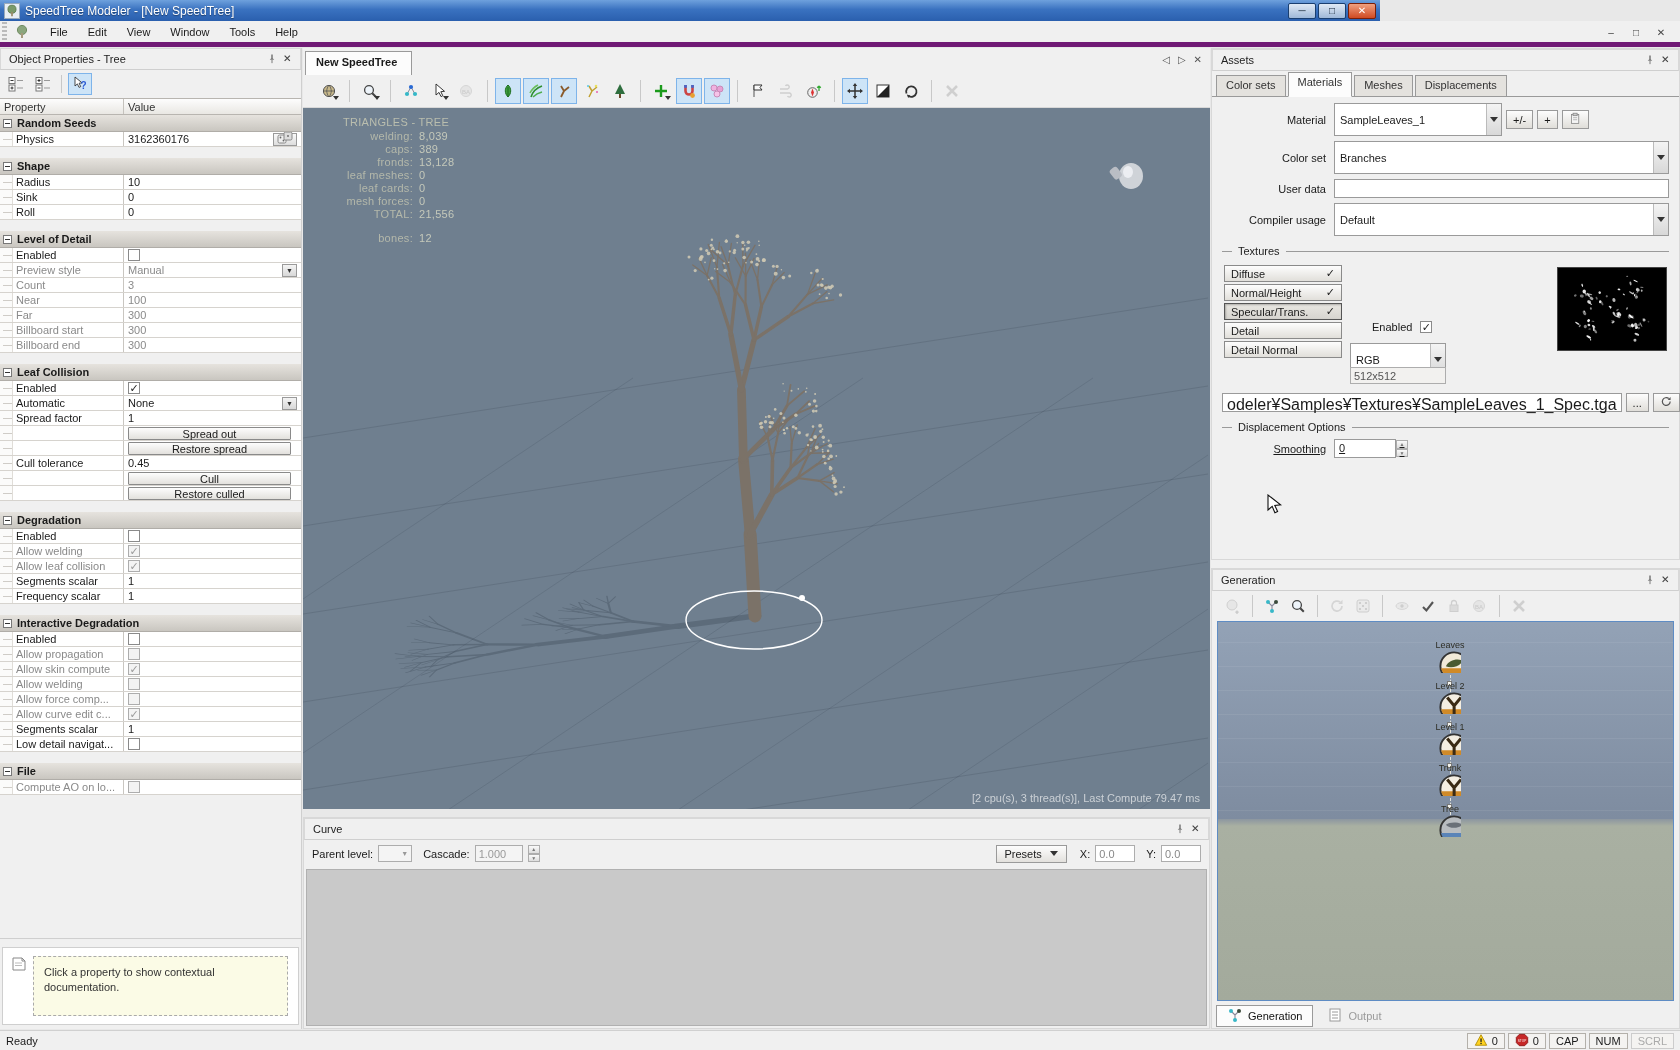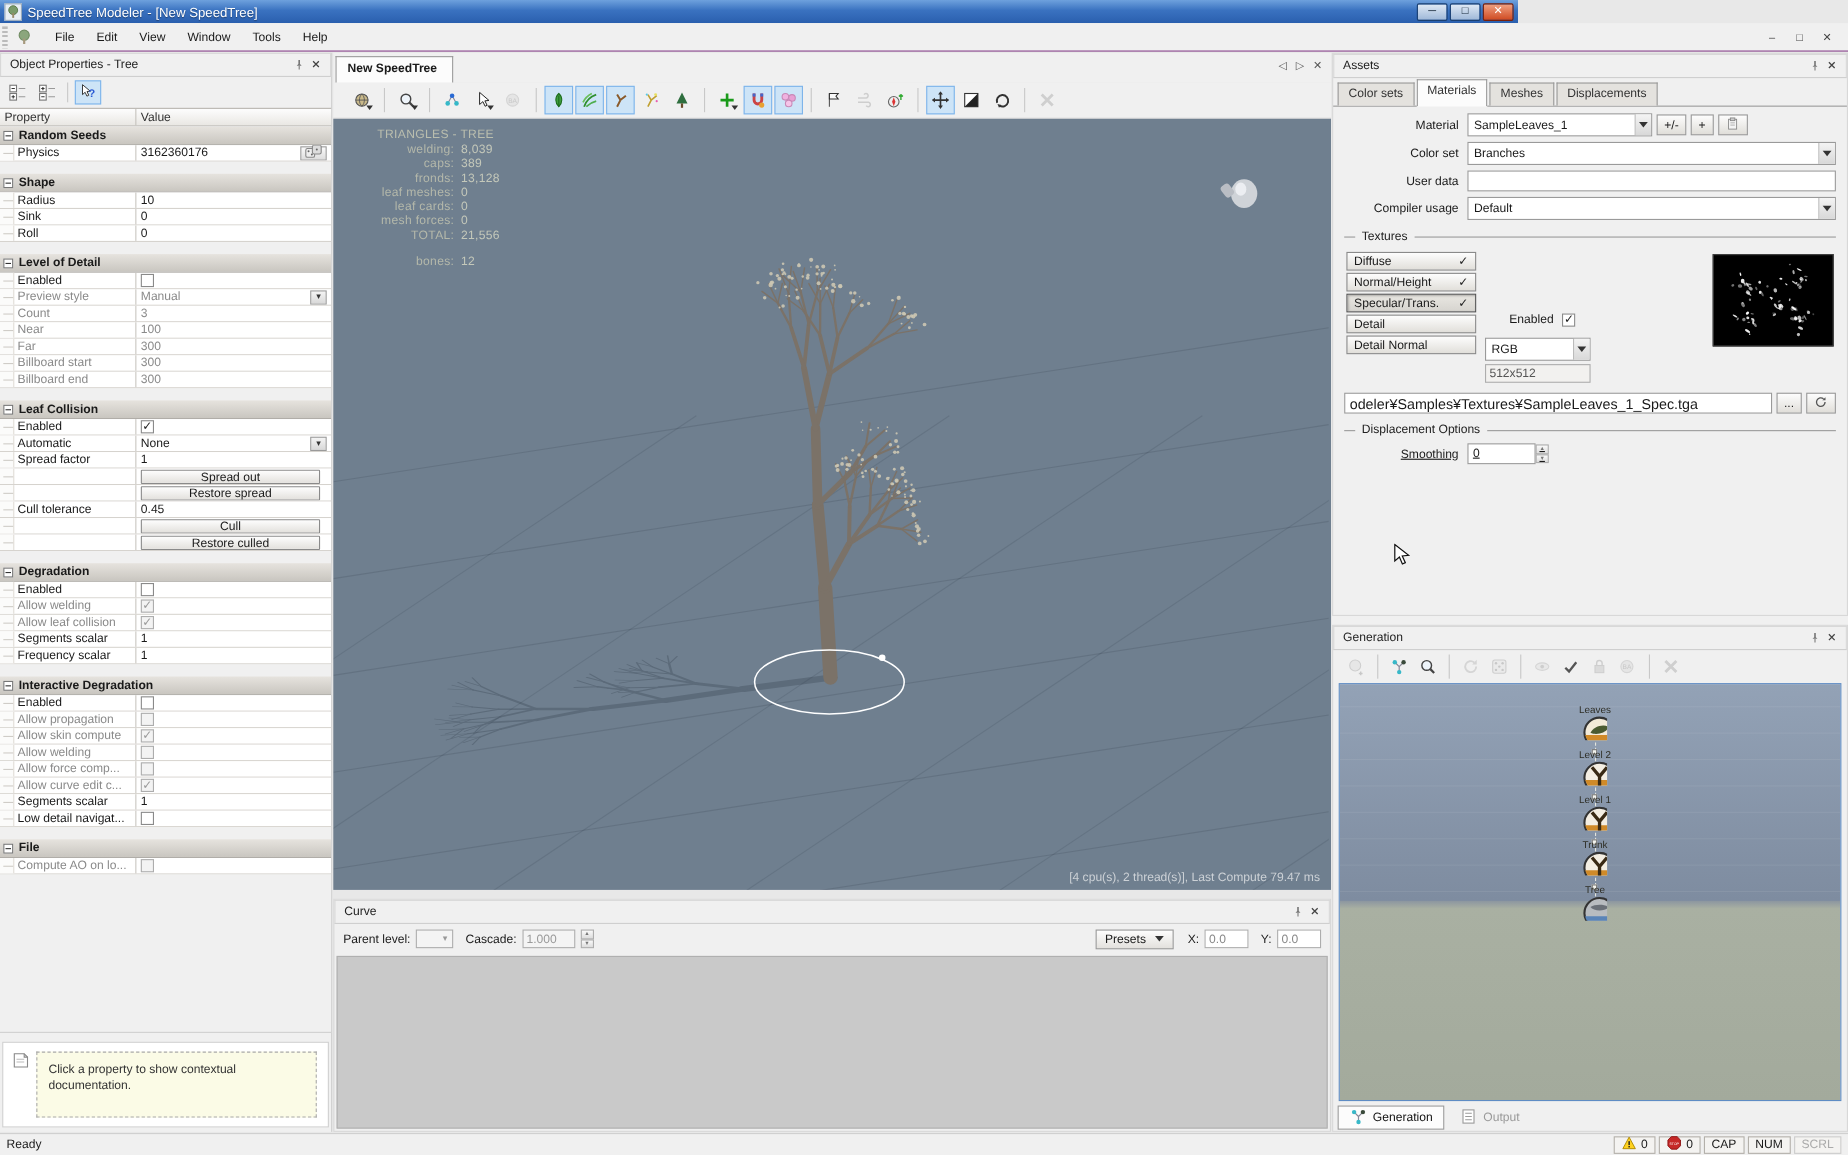--- a/index.html
+++ b/index.html
@@ -10,21 +10,21 @@
   .titlebar { position:absolute; left:0; top:0; width:1380px; height:21px;
     background:linear-gradient(#7ba7dd,#39f 2%,#2a64b5 90%,#1f4f95); display:flex; align-items:center; padding:0 4px; }
   .titlebar { background:linear-gradient(#6ea1dd,#3a72c0 45%,#2a5fae); }
   .titlebar .ticon { width:16px; height:16px; margin-right:5px; background:#e8eef4; border:1px solid #9ab; display:flex; align-items:center; justify-content:center; }
   .titlebar .ttext { color:#fff; font-size:12px; text-shadow:0 1px 1px rgba(0,0,0,.4); flex:1; }
   .winbtns { display:flex; gap:2px; }
   .winbtn { width:28px; height:16px; border:1px solid #1a3f70; border-radius:2px; background:linear-gradient(#dfe9f5,#9fb8d8); color:#123; font-size:10px; line-height:14px; text-align:center; }
   .winbtn.close { background:linear-gradient(#f0a080,#cf4a22); color:#fff; border-color:#7a1f08; }
 
   
-  .menubar { position:absolute; left:0; top:21px; width:1680px; height:26px; background:#f0f0f0; border-bottom:1px solid #701a75; display:flex; align-items:center; }
+  .menubar { position:absolute; left:0; top:21px; width:1680px; height:26px; background:#f0f0f0; border-bottom:5px solid #701a75; display:flex; align-items:center; }
   .grip { width:5px; height:20px; margin:0 3px 0 2px; background:repeating-linear-gradient(180deg,#bbb 0 2px,transparent 2px 4px); }
   .menulogo { width:20px; height:20px; margin:0 8px 0 2px; display:flex; align-items:center; justify-content:center; opacity:.85; }
   .menu-item { padding:4px 10px; }
   .menu-item::first-letter { text-decoration:underline; }
   .mdi-ctl { display:flex; gap:3px; margin-left:auto; margin-right:8px; }
   .mdi-ctl span { width:22px; height:16px; text-align:center; line-height:15px; color:#444; font-size:10px; border:1px solid transparent; }
 
   
   .main { position:absolute; left:0; top:47px; width:1680px; height:983px; background:#e8e8e8; }
   .leftdock { position:absolute; left:0; top:1px; width:302px; height:981px; background:#f0f0f0; border-right:1px solid #cfcfcf; display:flex; flex-direction:column; }
@@ -95,21 +95,21 @@
   .curvecanvas { flex:1; margin:2px; background:#c9c9c9; border:1px solid #b0b0b0; }
 
   
   .assets { flex:none; height:512px; display:flex; flex-direction:column; border:1px solid #d8d8d8; }
   .atabs { display:flex; align-items:flex-end; height:26px; padding-left:4px; flex:none; border-bottom:1px solid #9a9a9a; }
   .atab { height:21px; padding:3px 9px 0; border:1px solid #9a9a9a; border-bottom:none; background:#e4e2de; margin-right:2px; color:#333; }
   .atab.active { height:25px; background:#fcfcfc; font-weight:normal; position:relative; top:1px; border-bottom:1px solid #fcfcfc; }
   .abody { flex:1; padding:6px 10px; position:relative; }
   .arow { display:flex; align-items:center; margin-bottom:5px; }
   .albl { width:112px; text-align:right; padding-right:8px; flex:none; }
-  .combo { height:21px; border:1px solid #9a9a9a; background:#fff; display:flex; align-items:center; justify-content:space-between; padding-left:5px; }
+  .combo { height:33px; border:1px solid #9a9a9a; background:#fff; display:flex; align-items:center; justify-content:space-between; padding-left:5px; }
   .combo .arr { width:15px; align-self:stretch; display:flex; align-items:center; justify-content:center; background:linear-gradient(#f4f4f4,#d8d8d8); border-left:1px solid #bbb; }
   .combo .arr::after { content:""; border-left:4px solid transparent; border-right:4px solid transparent; border-top:5px solid #333; }
   .sqbtn { height:19px; border:1px solid #9a9a9a; background:linear-gradient(#fdfdfd,#e0ded9); padding:2px 6px; margin-left:4px; display:flex; align-items:center; }
   .txtinput { height:19px; border:1px solid #9a9a9a; background:#fff; padding:2px 4px; }
   .grouplbl { display:flex; align-items:center; gap:6px; color:#222; margin:9px 0 6px; }
   .grouplbl::before { content:""; width:10px; height:1px; background:#9a9a9a; }
   .grouplbl::after { content:""; flex:1; height:1px; background:#9a9a9a; }
   .texzone { position:relative; height:128px; }
   .texbtn { position:absolute; left:2px; width:118px; height:17px; border:1px solid #8a8a8a; background:linear-gradient(#fdfdfd,#e1dfda); display:flex; align-items:center; justify-content:space-between; padding:0 6px; }
   .texbtn.on { background:linear-gradient(#e9e7e2,#d6d4cf); border:1px solid #555; box-shadow:inset 1px 1px 2px rgba(0,0,0,.25); }
@@ -1038,21 +1038,21 @@
             <div class="stat-line">
               <span class="sl">TOTAL:</span>
               <span class="sv">21,556</span>
             </div>
           </div>
         <div class="stat-line bones">
           <span class="sl">bones:</span>
           <span class="sv">12</span>
         </div>
       </div>
-      <div class="compute">[4 cpu(s), 2 thread(s)], Last Compute 79.47 ms</div>
+      <div class="compute">[2 cpu(s), 3 thread(s)], Last Compute 79.47 ms</div>
     </div>
 
     <div class="curvepanel">
       <div class="phead">
         <span class="ptitle">Curve</span>
         <span class="hicon">
             <svg width="12" height="12" viewBox="0 0 16 16">
               <path d="M7 2h2v5l2 2H5l2-2z" fill="#777"></path>
               <line x1="8" y1="9" x2="8" y2="13.5" stroke="#777" stroke-width="1.3"></line>
             </svg>
@@ -1254,21 +1254,21 @@
             <span class="texbtn" style="top: 59px;">
               <span>Detail</span>
               <span style="color:#222;"></span>
             </span>
             <span class="texbtn" style="top: 78px;">
               <span>Detail Normal</span>
               <span style="color:#222;"></span>
             </span>
           </div>
         <div class="pathrow">
-          <span class="txtinput" style="flex:1;font-size:13px;">odeler¥Samples¥Textures¥SampleLeaves_1_Spec.tga</span>
+          <span class="txtinput" style="flex:1;font-size:16px;">odeler¥Samples¥Textures¥SampleLeaves_1_Spec.tga</span>
           <span class="sqbtn">...</span>
           <span class="sqbtn">
               <span id="reload-ic"><svg width="13" height="13" viewBox="0 0 16 16">
                   <path d="M12.5 8a4.8 4.8 0 1 1-1.7-3.6" fill="none" stroke="#555" stroke-width="1.5"></path>
                   <path d="M13 2.5v3.6H9.4z" fill="#555"></path>
                 </svg></span>
             </span>
         </div>
         <div class="grouplbl">
             <span>Displacement Options</span>

